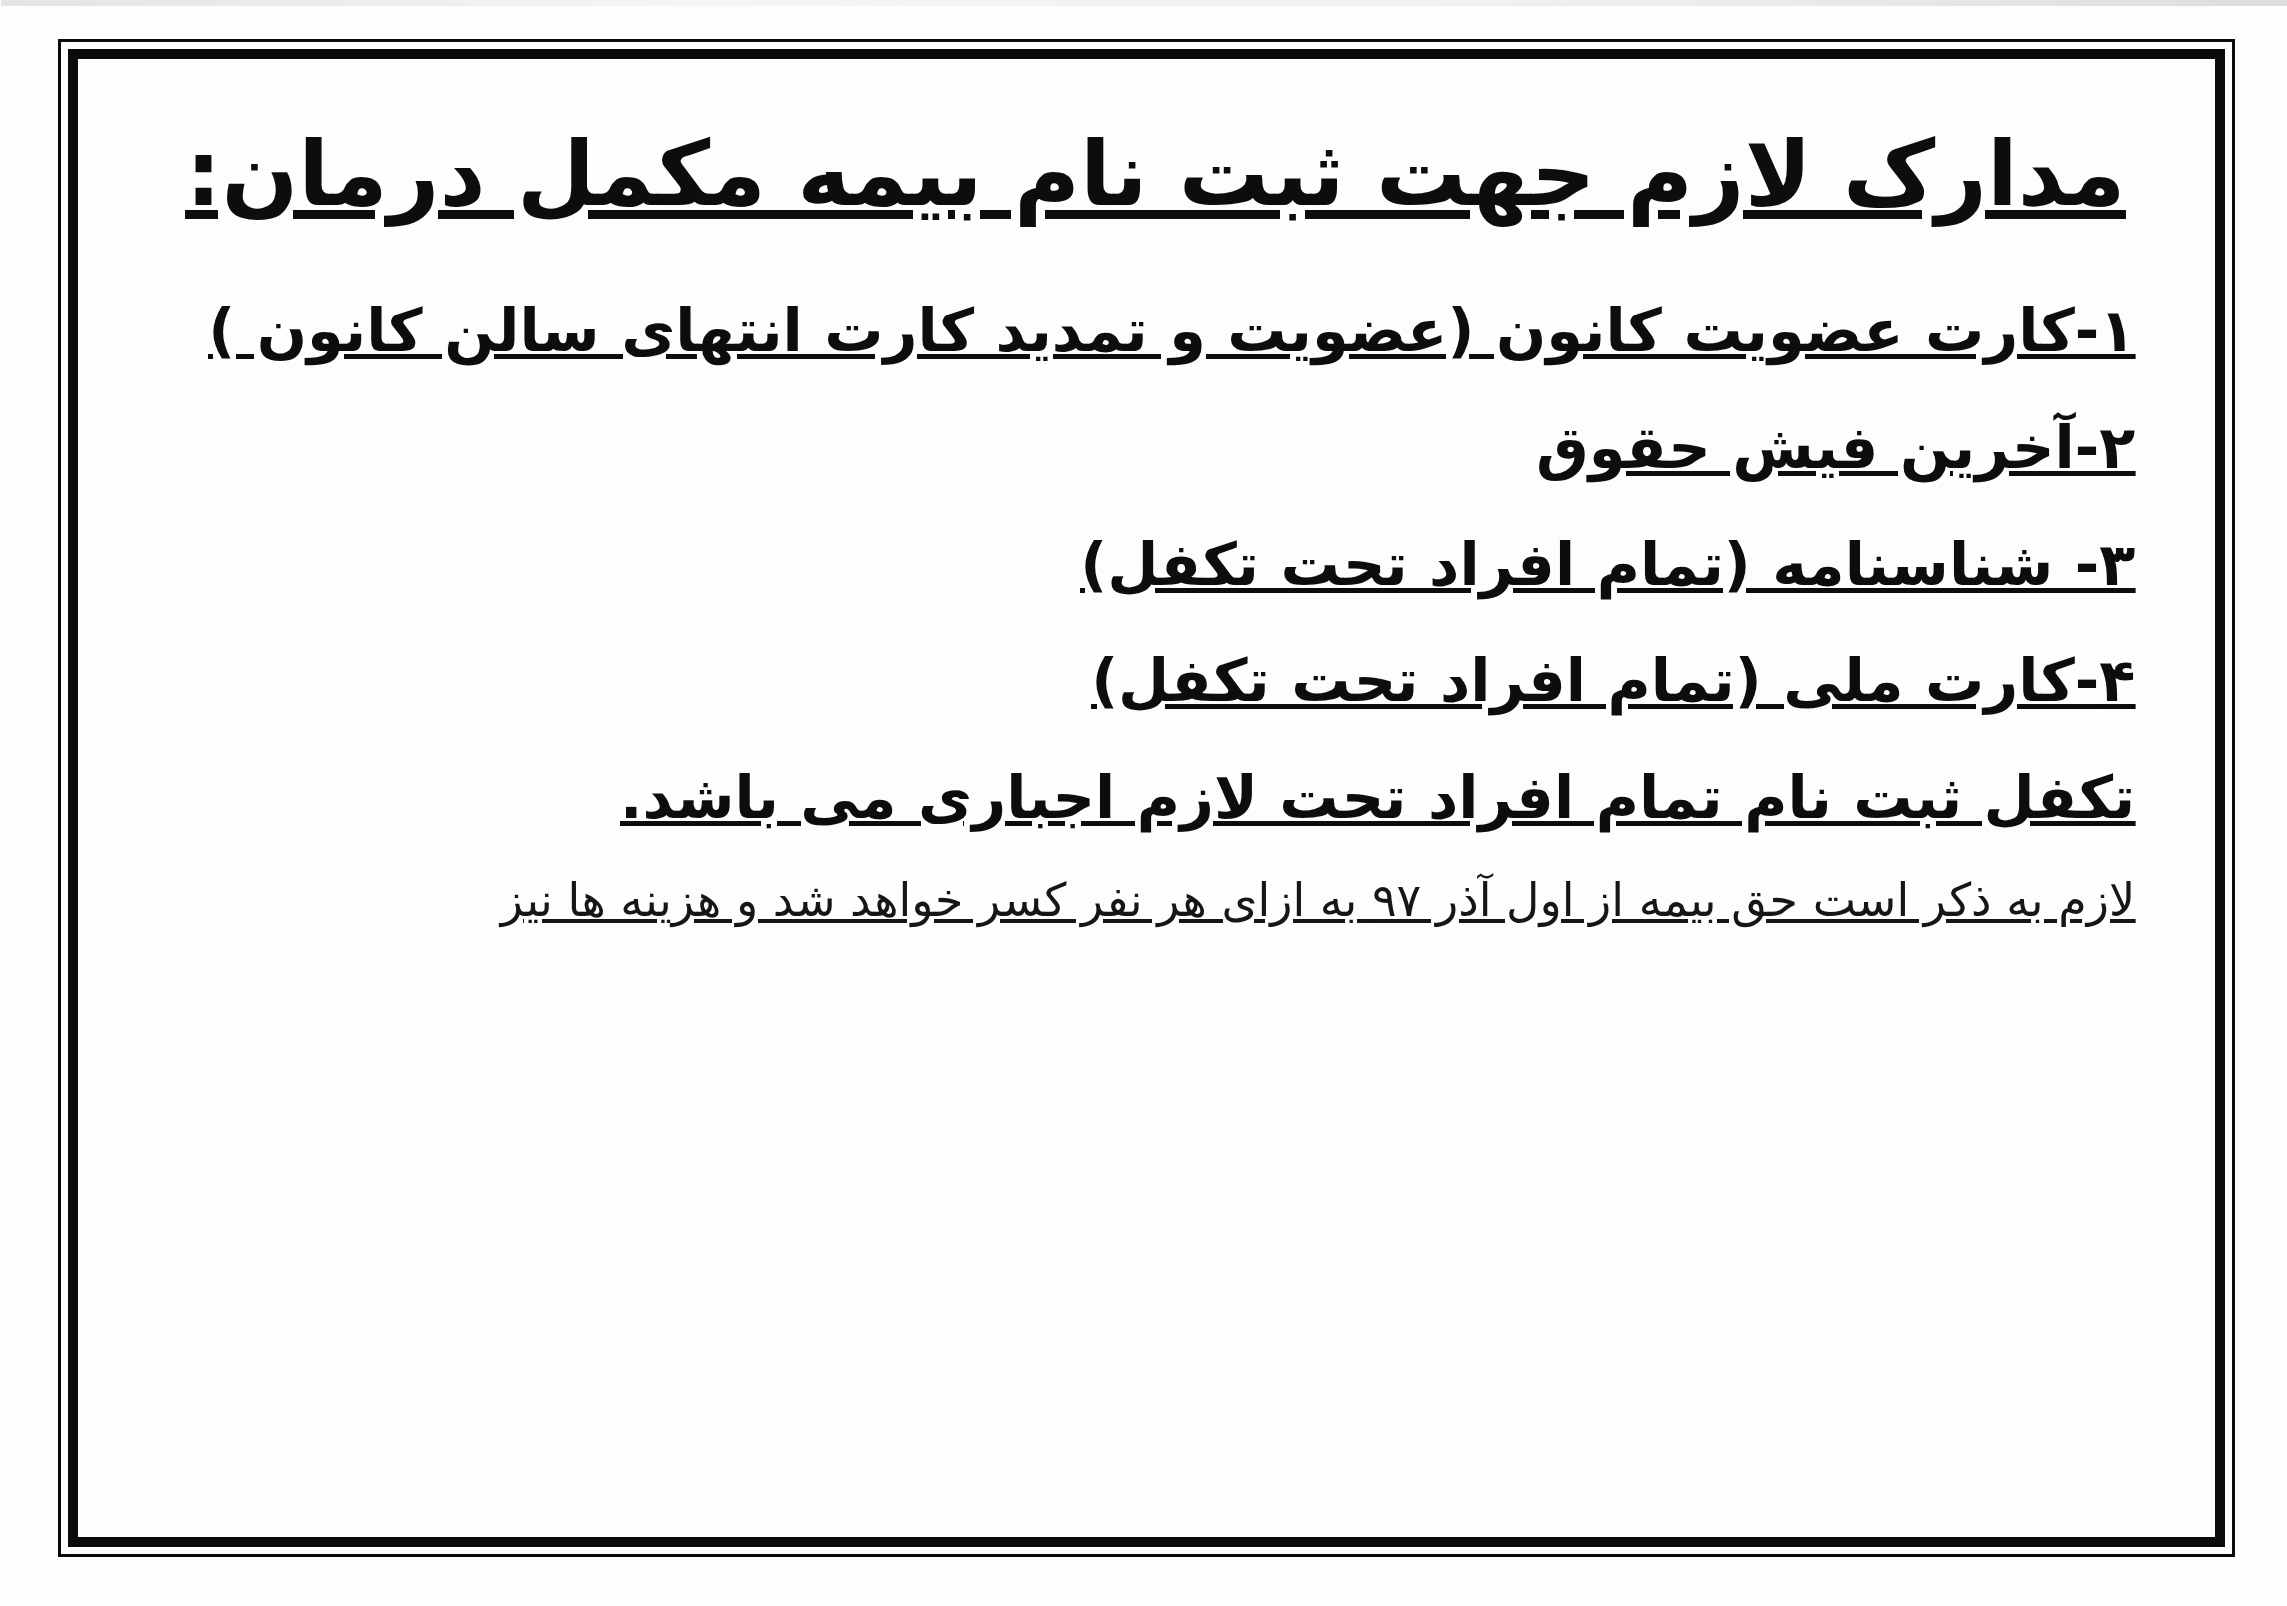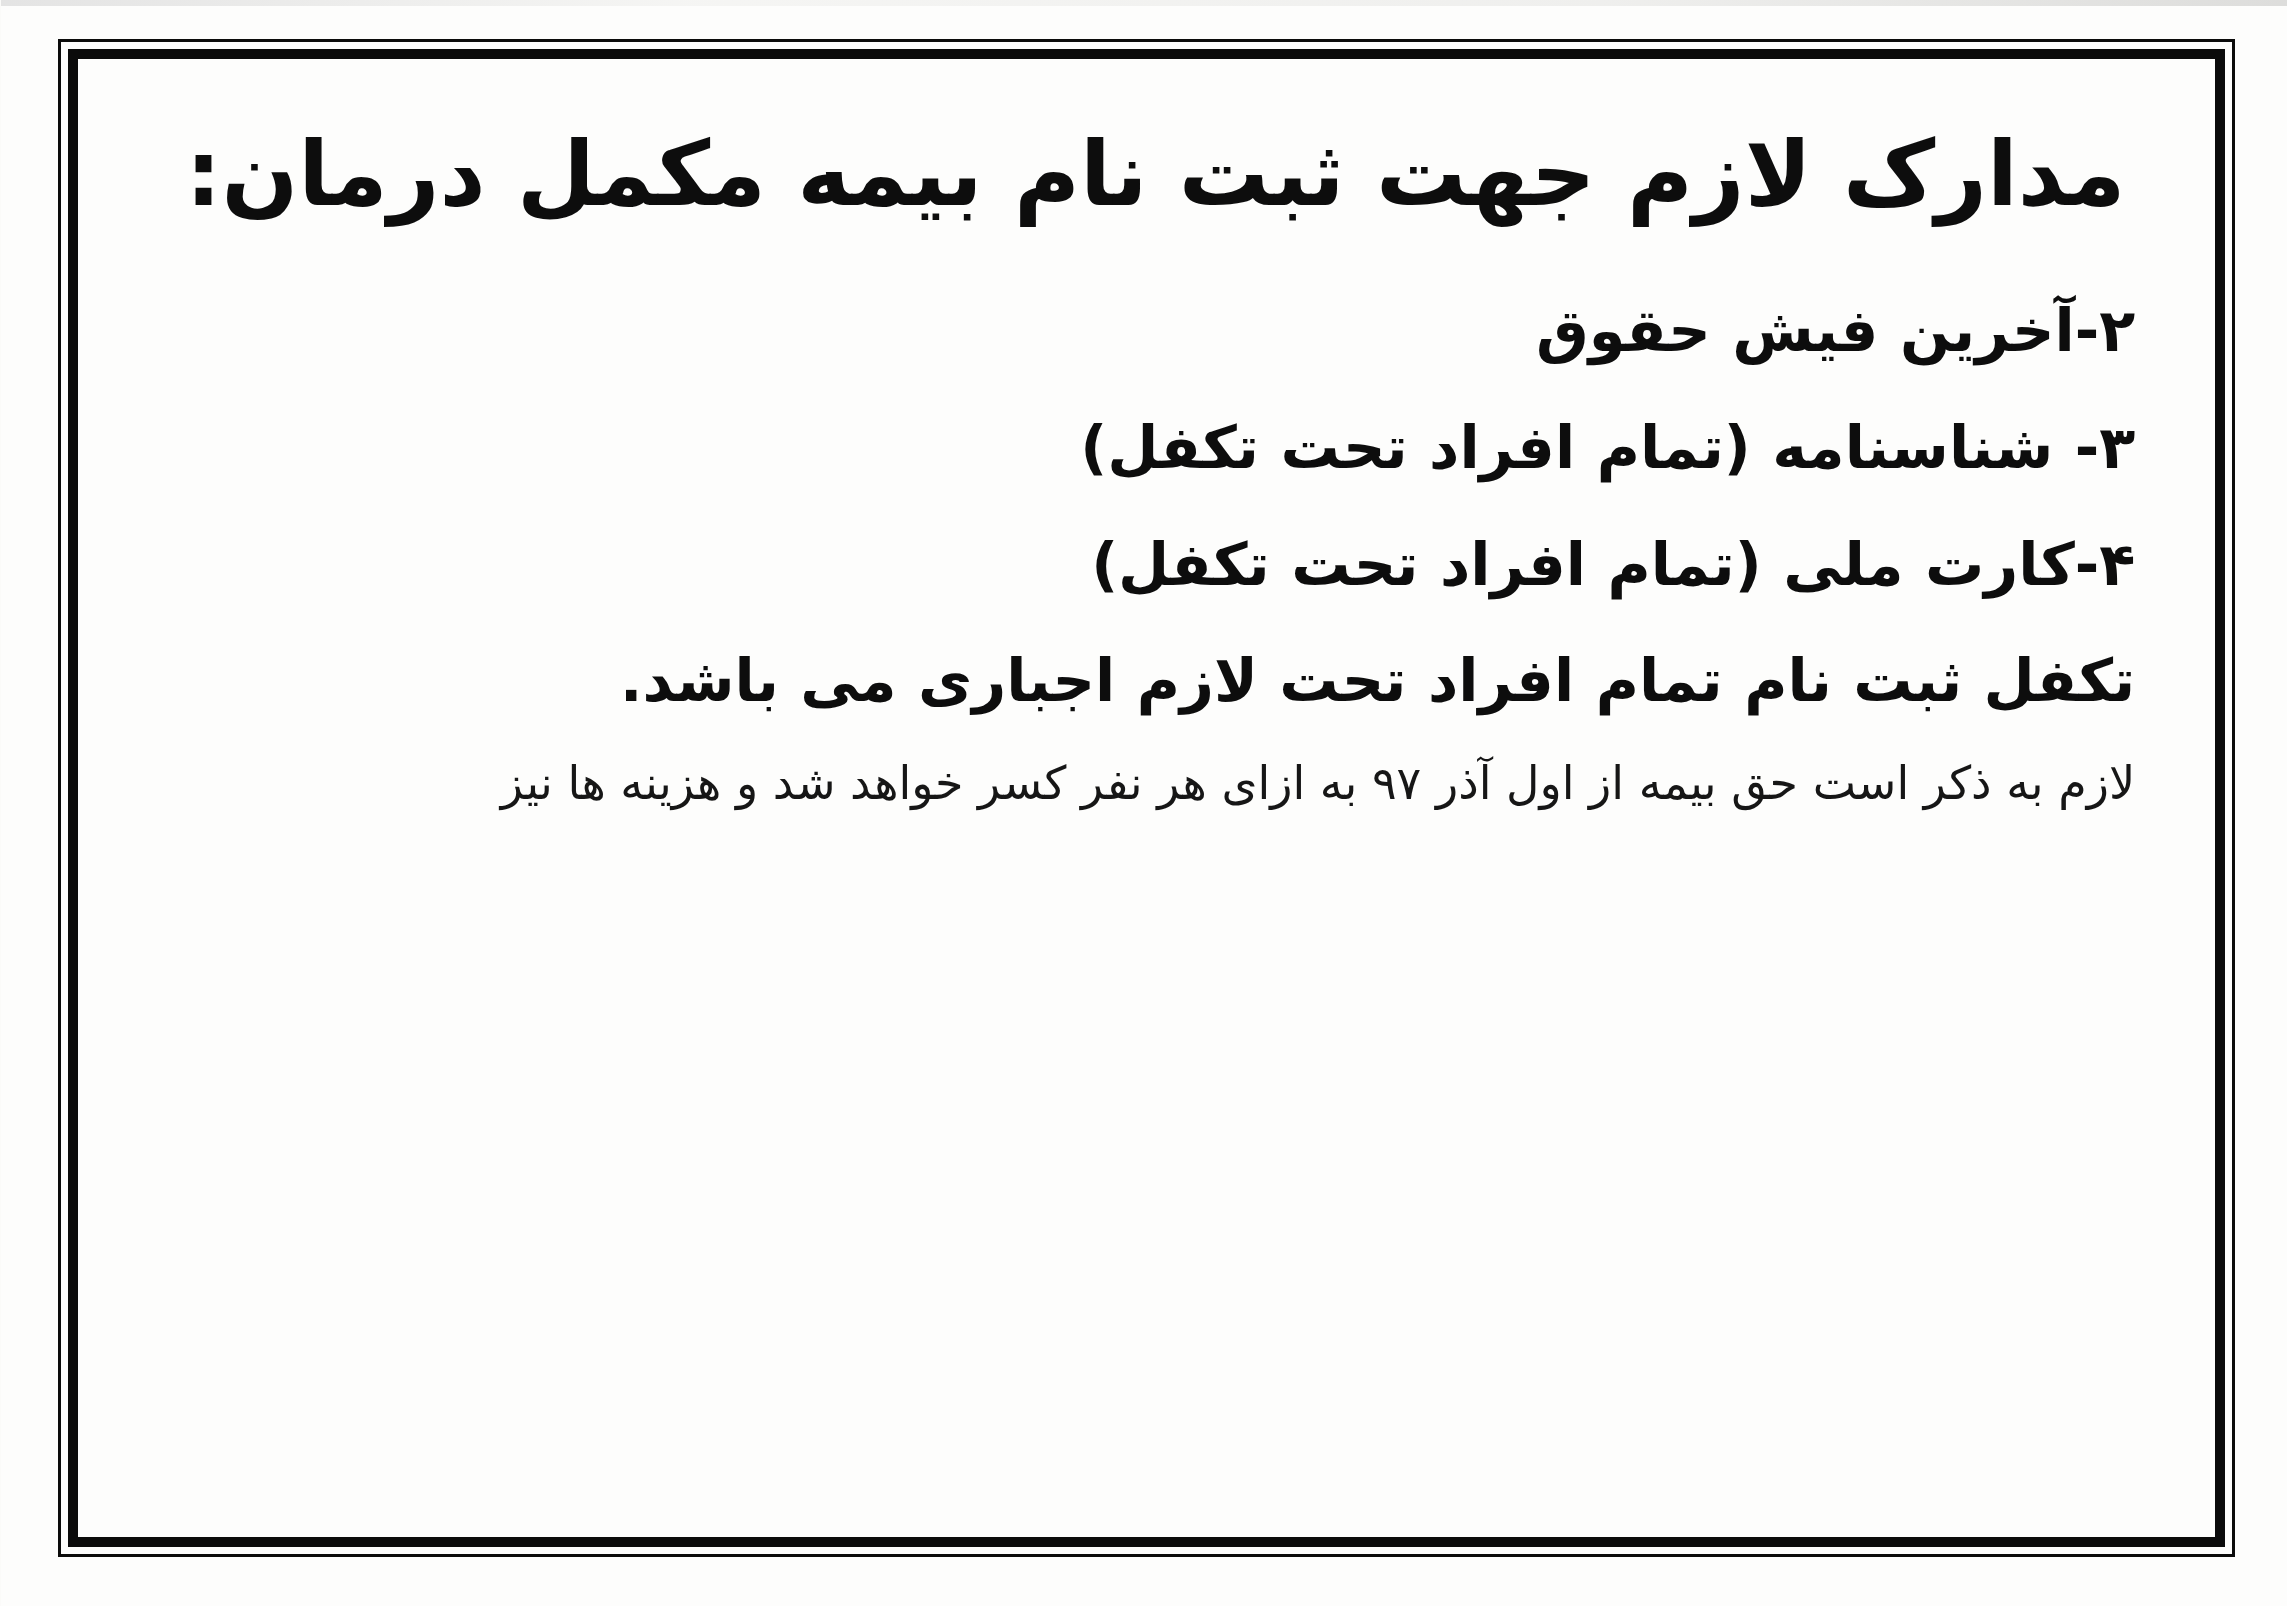--- a/index.html
+++ b/index.html
@@ -1,15 +1,15 @@
 <!DOCTYPE html>
 <html lang="fa" dir="rtl"><head>
 <meta charset="utf-8">
 <style>
-  * { margin: 0; padding: 0; box-sizing: border-box; }
+  * { margin: 0; padding: 0; box-sizing: border-box; text-decoration: underline; }
   html, body {
     width: 2288px;
     height: 1606px;
     overflow: hidden;
     background: #fbfbf9;
     font-family: "DejaVu Sans", sans-serif;
     direction: rtl;
   }
   .scan-edge {
     position: absolute;
@@ -72,20 +72,21 @@
 <body>
 
 <div class="paper">
   <div class="scan-edge"></div>
   <div class="frame-outer">
     <div class="frame-inner">
       <div class="content">
 
         <h1 class="title">مدارک لازم جهت ثبت نام بیمه مکمل درمان:</h1>
 
+        <p class="item">۱-کارت عضویت کانون (عضویت و تمدید کارت انتهای سالن کانون )</p>
         <p class="item">۲-آخرین فیش حقوق</p>
         <p class="item">۳-  شناسنامه (تمام افراد تحت تکفل)</p>
         <p class="item">۴-کارت ملی (تمام افراد تحت تکفل)</p>
 
         <p class="item">تکفل ثبت نام تمام افراد تحت لازم اجباری می باشد.</p>
 
         <p class="footnote">لازم به ذکر است حق بیمه از اول آذر ۹۷ به ازای هر نفر کسر خواهد شد و هزینه ها نیز</p>
 
       </div>
     </div>

